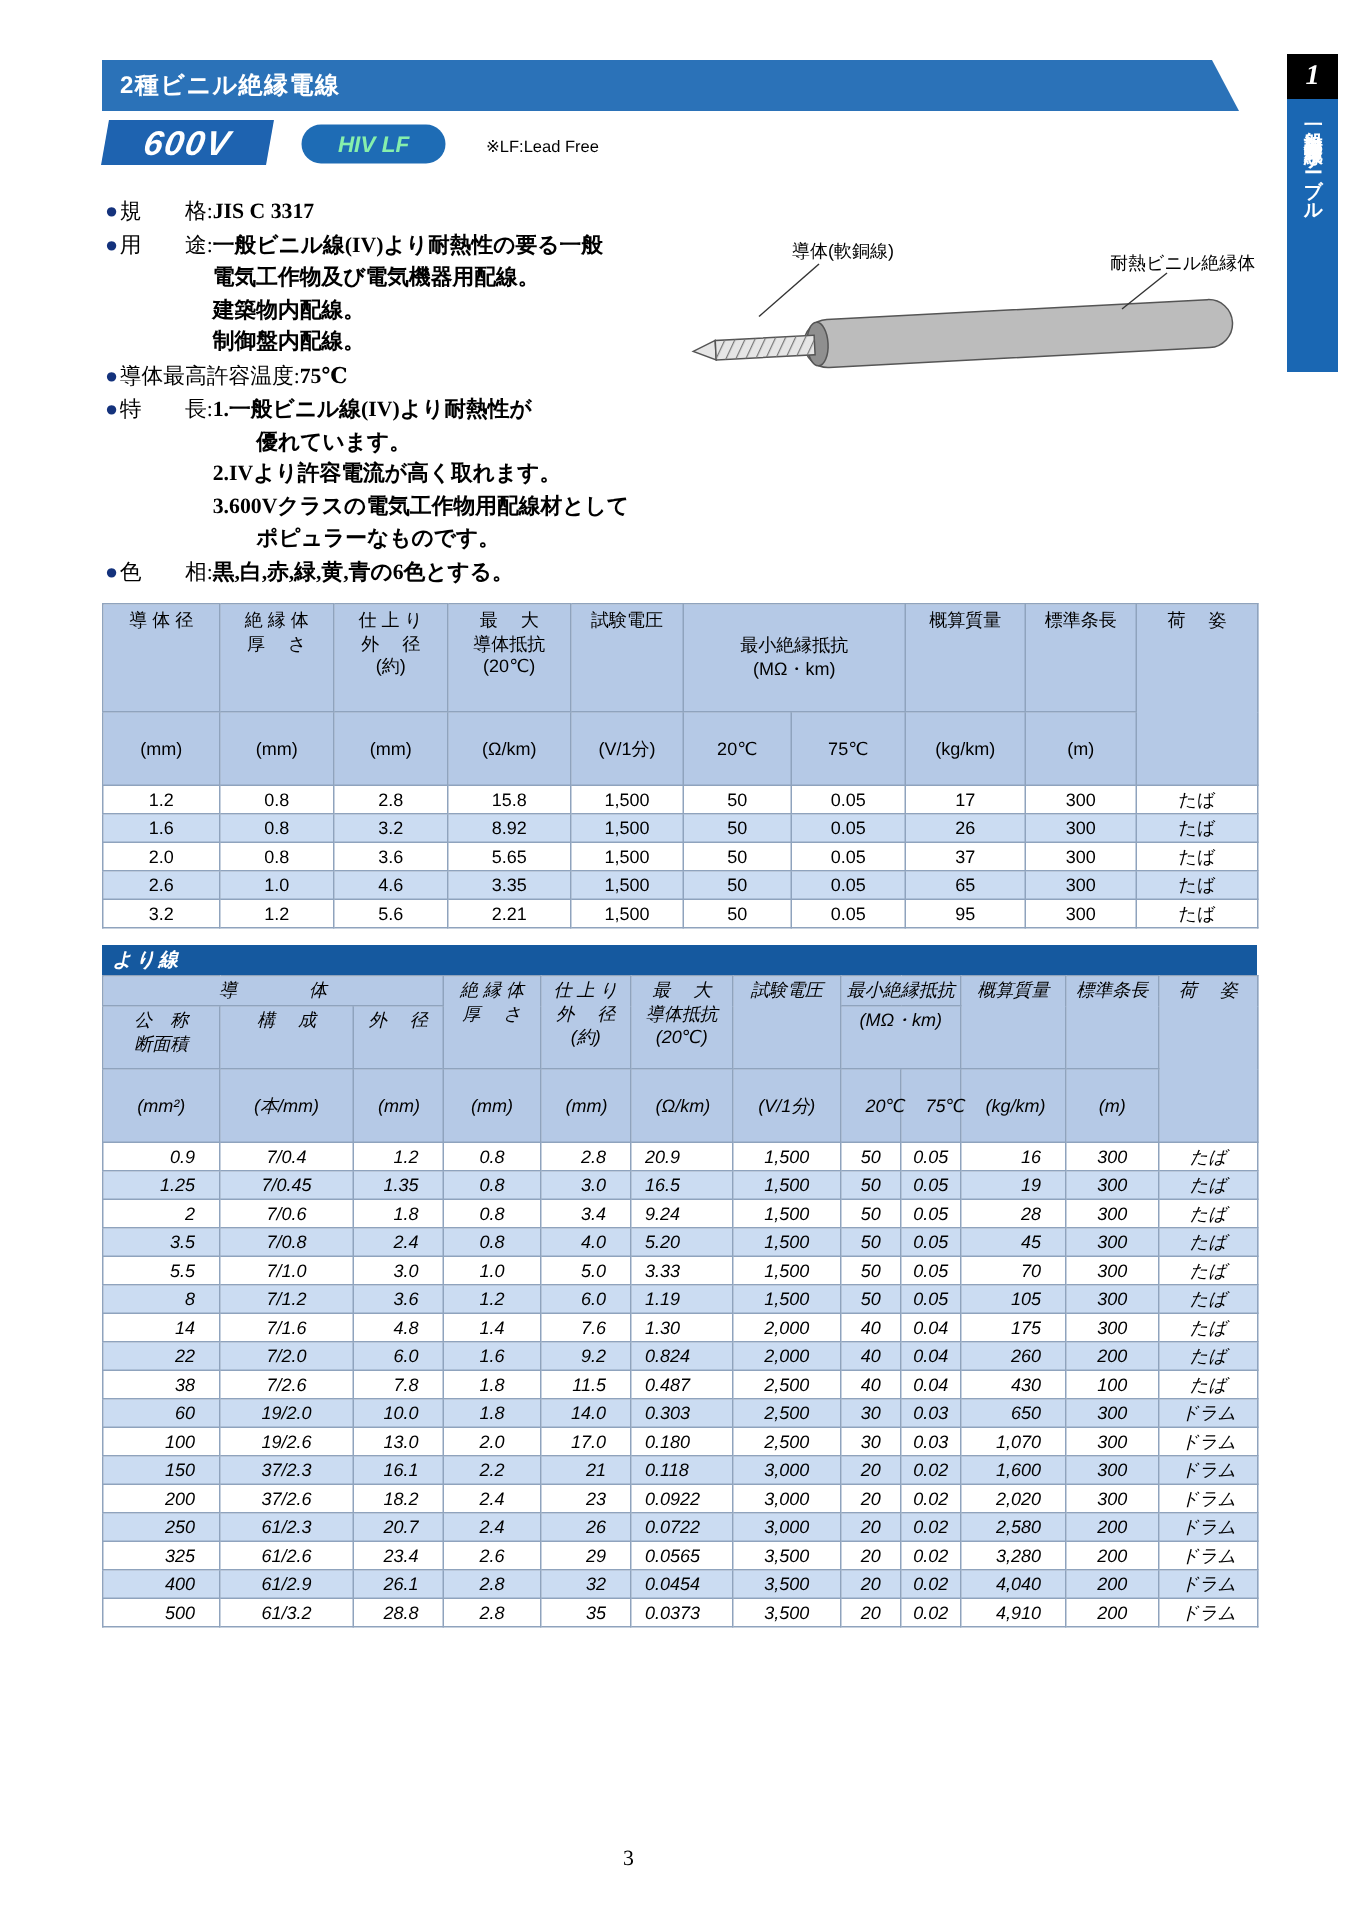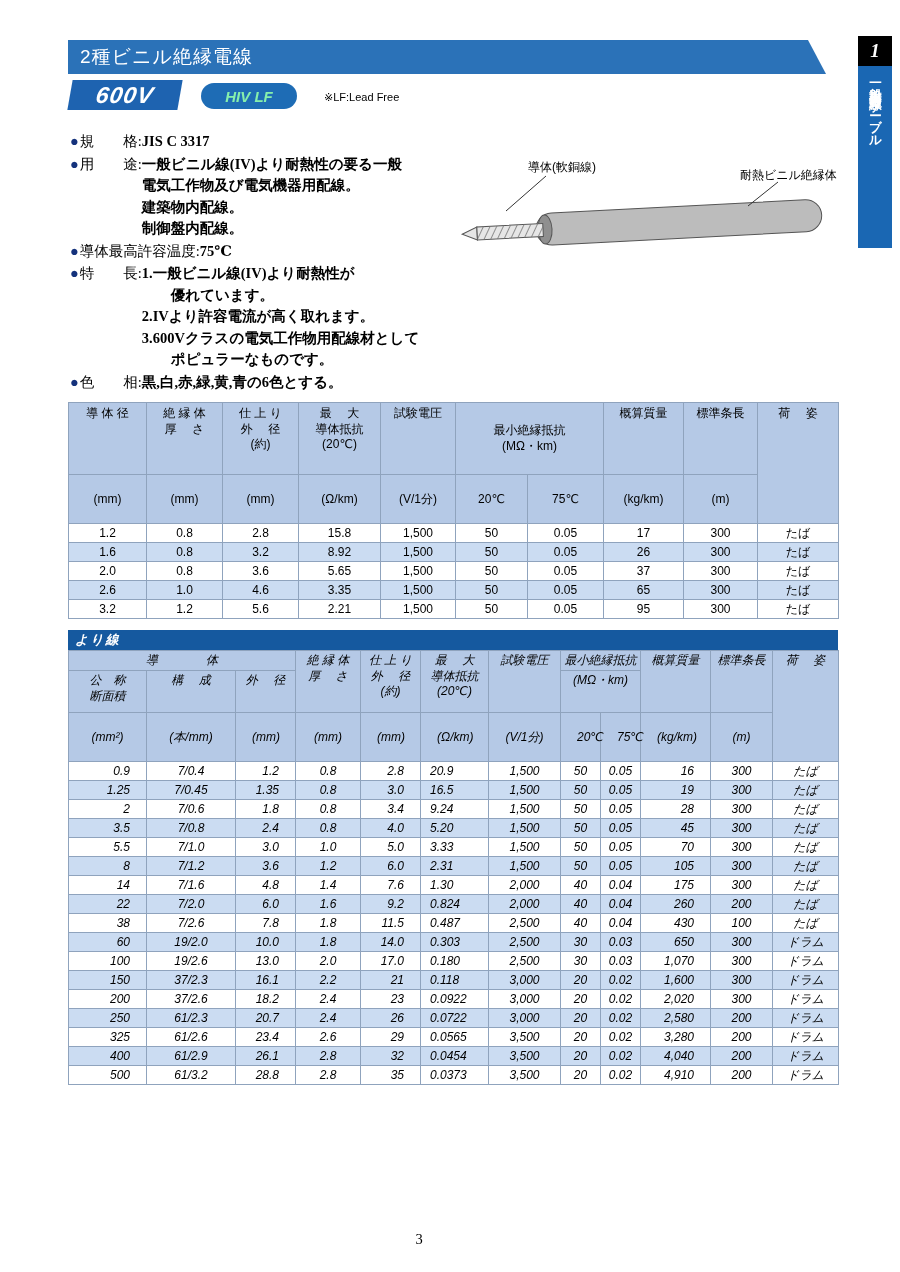--- a/index.html
+++ b/index.html
@@ -13,21 +13,21 @@
               font-family:"Liberation Serif","DejaVu Serif",serif; font-style:italic; font-weight:bold; font-size:19px; }
   .side-tab { position:absolute; left:858px; top:66px; width:34px; height:182px; background:#1a67b3;
               display:flex; justify-content:center; padding-top:10px; }
   .side-tab span { writing-mode:vertical-rl; text-orientation:upright; color:#fff; font-size:12.5px;
                    font-weight:600; letter-spacing:2px; }
 
   
   .banner { position:absolute; left:68px; top:40px; width:758px; height:34px; background:#2b72b8;
             clip-path:polygon(0 0, calc(100% - 18px) 0, 100% 100%, 0 100%);
             display:flex; align-items:center; padding-left:12px; }
-  .banner .title { color:#fff; font-size:19px; font-weight:normal; letter-spacing:1px; }
+  .banner .title { color:#fff; font-size:16px; font-weight:bold; letter-spacing:1px; }
 
   .v600 { position:absolute; left:70px; top:80px; width:110px; height:30px; background:#1e63b0;
           transform:skewX(-10deg); display:flex; align-items:center; justify-content:center; }
   .v600 span { color:#fff; font-weight:bold; font-style:italic; font-size:23px; letter-spacing:1px; }
   .pill { position:absolute; left:201px; top:83px; width:96px; height:26px; background:#1e6cb5;
           border-radius:13px; display:flex; align-items:center; justify-content:center; }
   .pill span { color:#86efac; font-weight:bold; font-style:italic; font-size:15px; }
   .lf-note { position:absolute; left:324px; top:91px; font-size:11px; }
 
   
@@ -377,21 +377,21 @@
             <td class="r">70</td>
             <td class="c">300</td>
             <td class="c">たば</td>
           </tr>
           <tr>
             <td class="r">8</td>
             <td class="c">7/1.2</td>
             <td class="r">3.6</td>
             <td class="c">1.2</td>
             <td class="r">6.0</td>
-            <td class="l">2.31</td>
+            <td class="l">1.19</td>
             <td class="c">1,500</td>
             <td class="c">50</td>
             <td class="c">0.05</td>
             <td class="r">105</td>
             <td class="c">300</td>
             <td class="c">たば</td>
           </tr>
           <tr>
             <td class="r">14</td>
             <td class="c">7/1.6</td>

